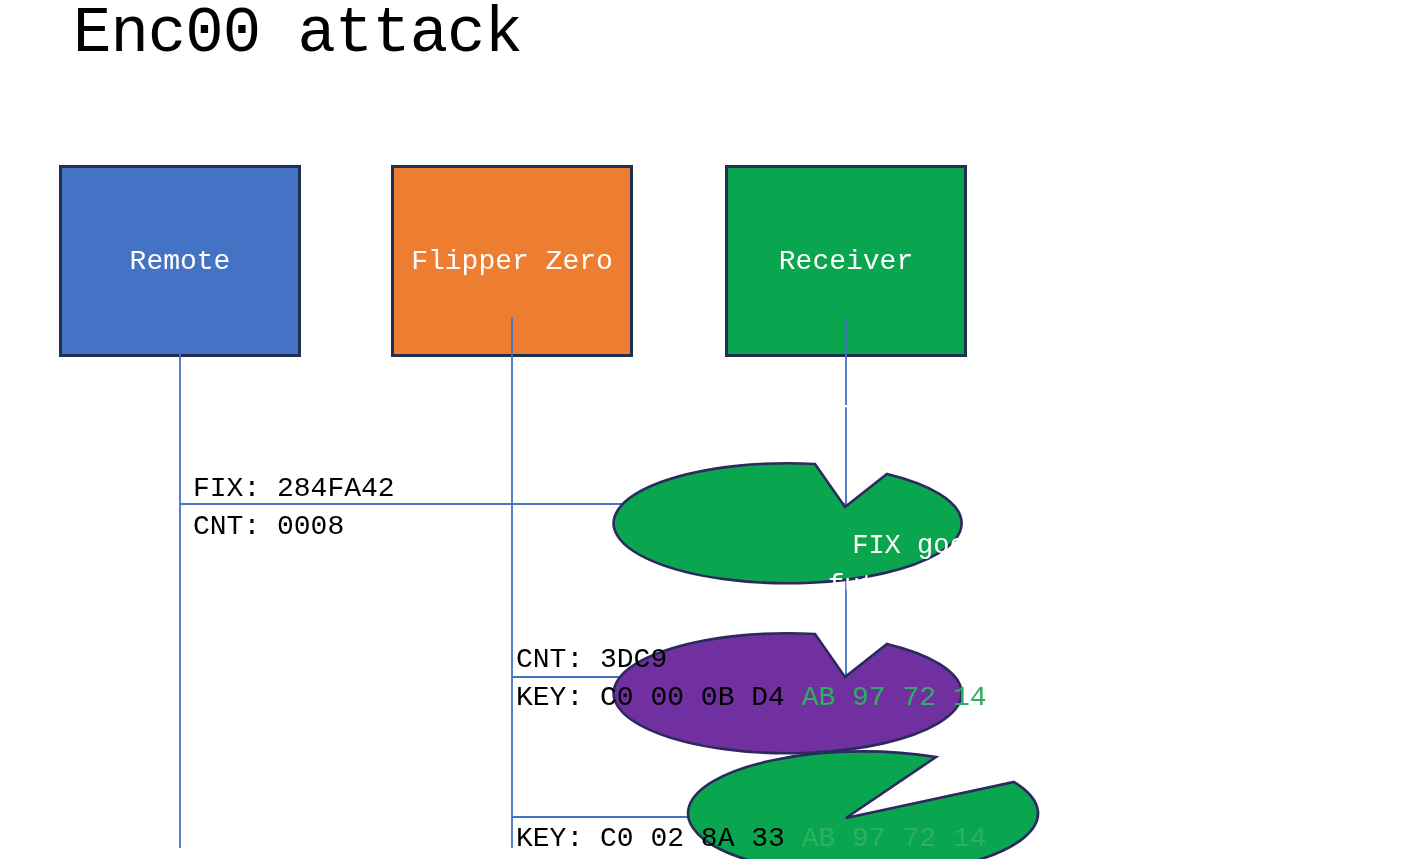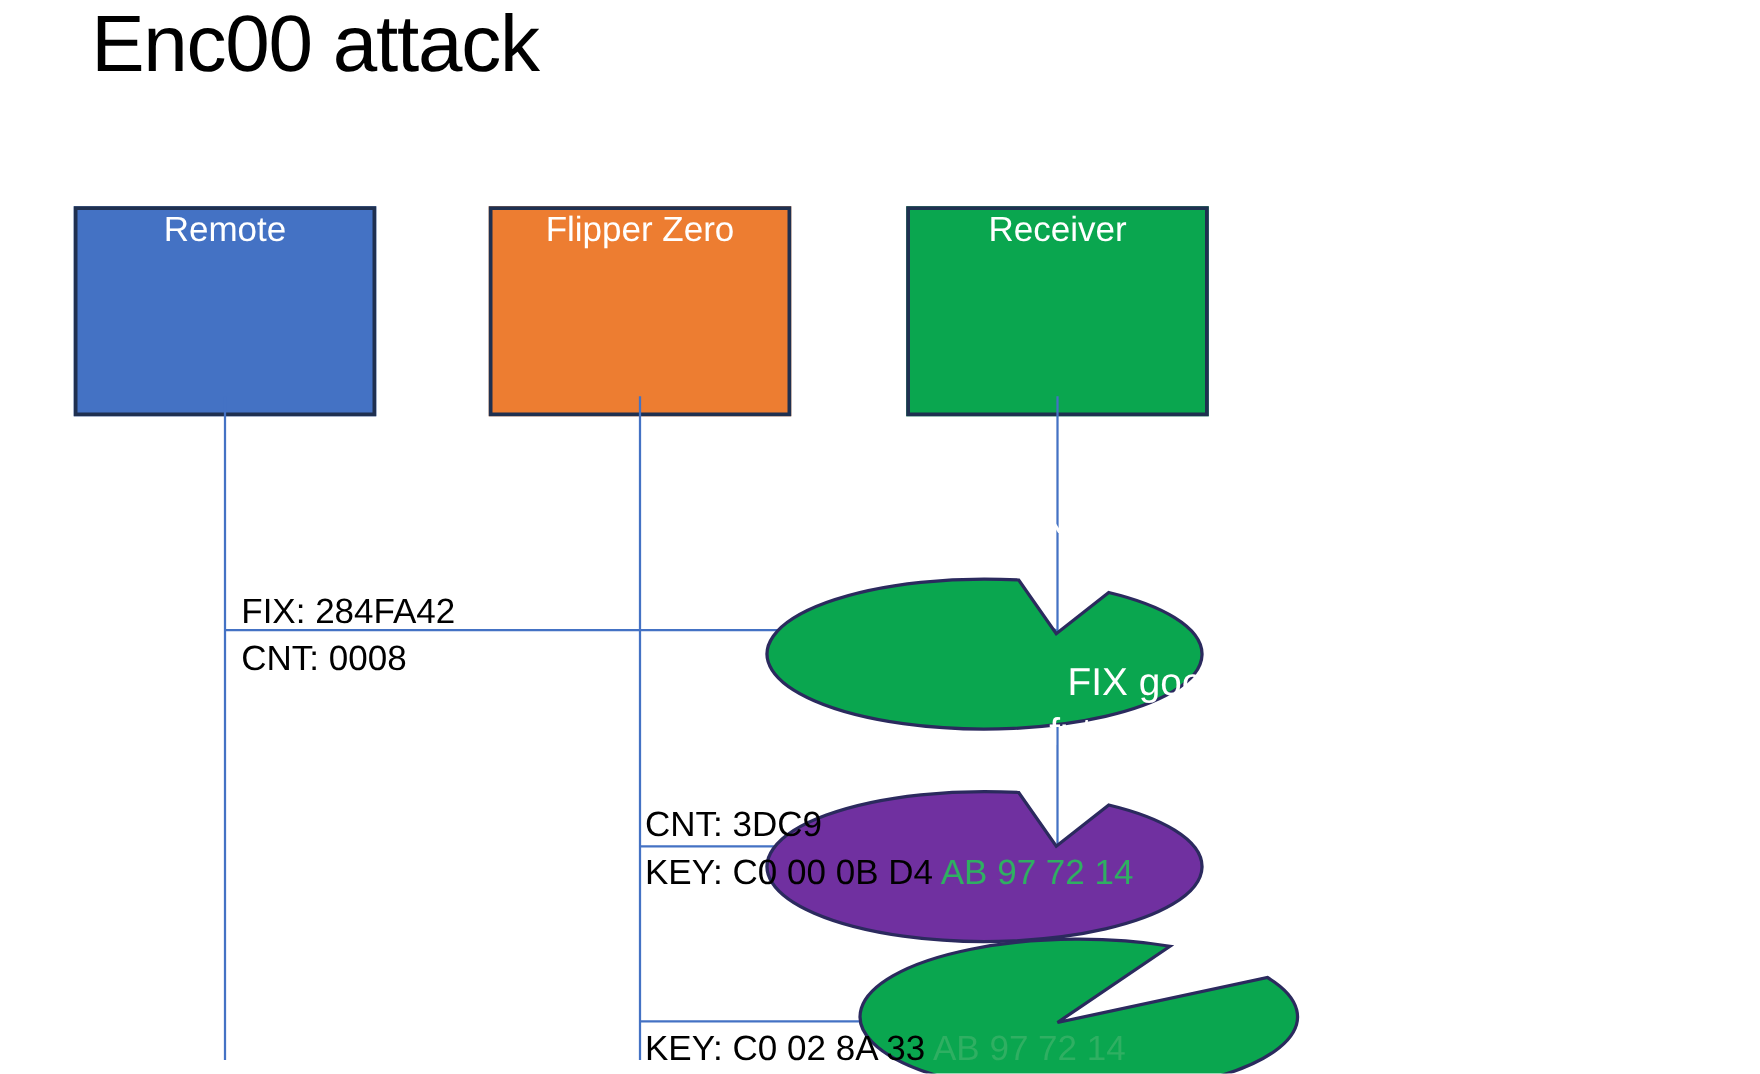--- a/index.html
+++ b/index.html
@@ -1,44 +1,44 @@
 <!DOCTYPE html>
 <html style="--remote_fill: #4472C4; --flipper_fill: #ED7D31; --receiver_fill: #0AA64F; --green_bubble: #0AA64F; --purple_bubble: #7030A0; --box_border: #1F3050; --bubble_border: #2B2A5E; --connector_blue: #4472C4; --text_black: #000000; --key_red: #FF0000; --key_green_bold: #0FA04B; --key_green: #2FAF62; --bubble_text: #FFFFFF;"><head>
 <meta charset="utf-8">
 <style>
   html,body{margin:0;padding:0;background:#fff;}
   .slide{
     position:relative;width:1408px;height:859px;background:#ffffff;overflow:hidden;
-    font-family:Liberation Sans, sans-serif;
+    font-family:Liberation Mono, monospace;
   }
   .title{
     position:absolute;left:73px;top:-2px;font-size:64px;font-weight:300;
     color:var(--text_black);letter-spacing:-1px;
   }
   .actor{
-    position:absolute;top:165px;width:242px;height:168px;box-sizing:border-box;
-    border:3px solid var(--box_border);display:flex;justify-content:center;
+    position:absolute;top:165px;width:242px;height:192px;box-sizing:border-box;
+    border:3px solid var(--box_border);display:flex;align-items:center;justify-content:center;
     color:#fff;font-size:28px;
   }
   .actor-remote{left:59px;background:var(--remote_fill);}
   .actor-flipper{left:391px;background:var(--flipper_fill);}
   .actor-receiver{left:725px;background:var(--receiver_fill);}
   svg.layer{position:absolute;left:0;top:0;pointer-events:none;}
   .lifeline{stroke:var(--connector_blue);stroke-width:1.8;fill:none;}
   .msgline{stroke:var(--connector_blue);stroke-width:1.8;fill:none;}
   .arrowhead{fill:var(--connector_blue);stroke:none;}
   .bubble-green{fill:var(--green_bubble);stroke:var(--bubble_border);stroke-width:2.6;}
   .bubble-purple{fill:var(--purple_bubble);stroke:var(--bubble_border);stroke-width:2.6;}
   .msgtext{position:absolute;font-size:28px;color:var(--text_black);white-space:pre;line-height:34px;}
   .key-red{color:var(--key_red);}
   .key-green-bold{color:var(--key_green_bold);font-weight:bold;}
   .key-green{color:var(--key_green);}
   .callout-text{
     position:absolute;width:320px;text-align:center;color:var(--bubble_text);
-    font-size:31px;line-height:40px;
+    font-size:27px;line-height:40px;
   }
   .co1{left:757px;top:356px;}
   .co2{left:757px;top:526px;}
   .co3{left:928px;top:666px;}
 </style>
 </head>
 <body>
 
 <div class="slide">
 

